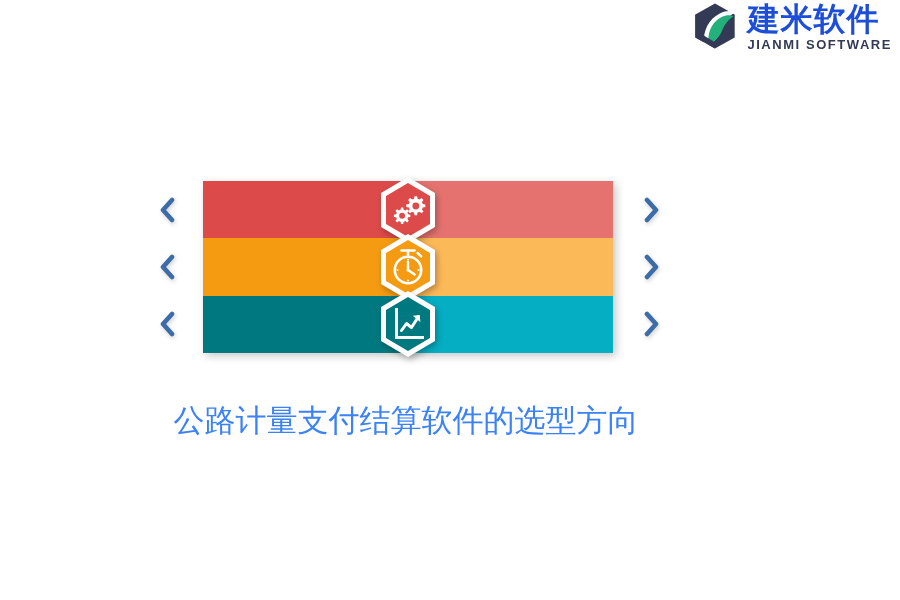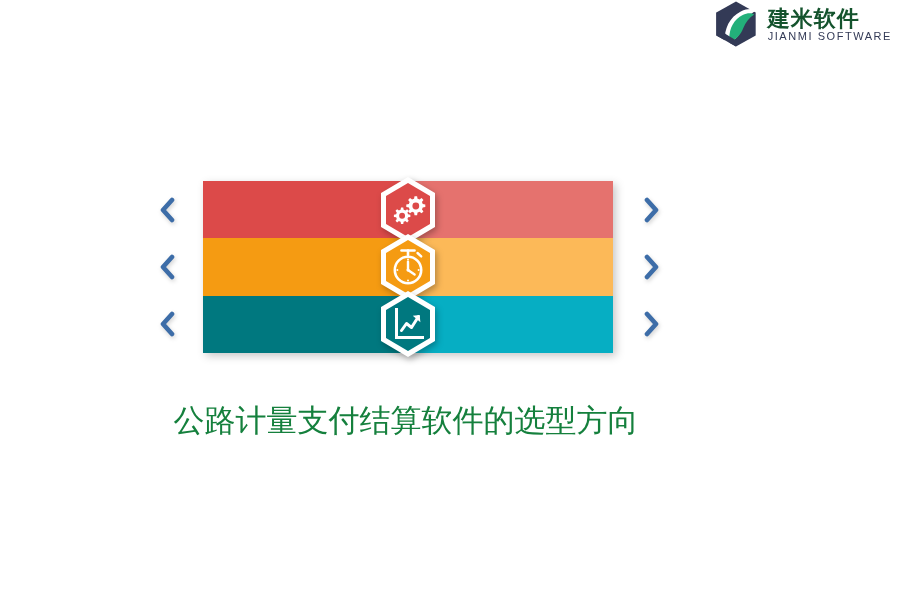--- a/index.html
+++ b/index.html
@@ -34,34 +34,34 @@
     flex: 0 0 48px;
     display: block;
   }
   .brand-text {
     display: flex;
     flex-direction: column;
     justify-content: center;
     padding-top: 2px;
   }
   .brand-cn {
-    font-size: 22px;
+    font-size: 32px;
     font-weight: 700;
-    color: #14532d;
+    color: #1d4ed8;
     letter-spacing: 1px;
     line-height: 1.08;
     white-space: nowrap;
   }
   .brand-en {
-    font-size: 11px;
-    font-weight: 400;
+    font-size: 13px;
+    font-weight: 700;
     color: #333a56;
     letter-spacing: 1.55px;
     line-height: 1.2;
-    text-align: center;
+    text-align: left;
     white-space: nowrap;
   }
 
   
   .infographic {
     position: absolute;
     left: 203px;
     top: 181px;
     width: 410px;
     height: 172px;
@@ -127,21 +127,21 @@
   
   .caption {
     position: absolute;
     left: 0;
     top: 398px;
     width: 812px;
     text-align: center;
     font-size: 31px;
     line-height: 45px;
     font-weight: 400;
-    color: #15803d;
+    color: #3b82f6;
     font-family: "DejaVu Sans", "Liberation Sans", sans-serif;
   }
   .caption .line { display: block; white-space: nowrap; }
 </style>
 </head>
 <body>
 
 <div class="page">
 
   <div class="brand">

